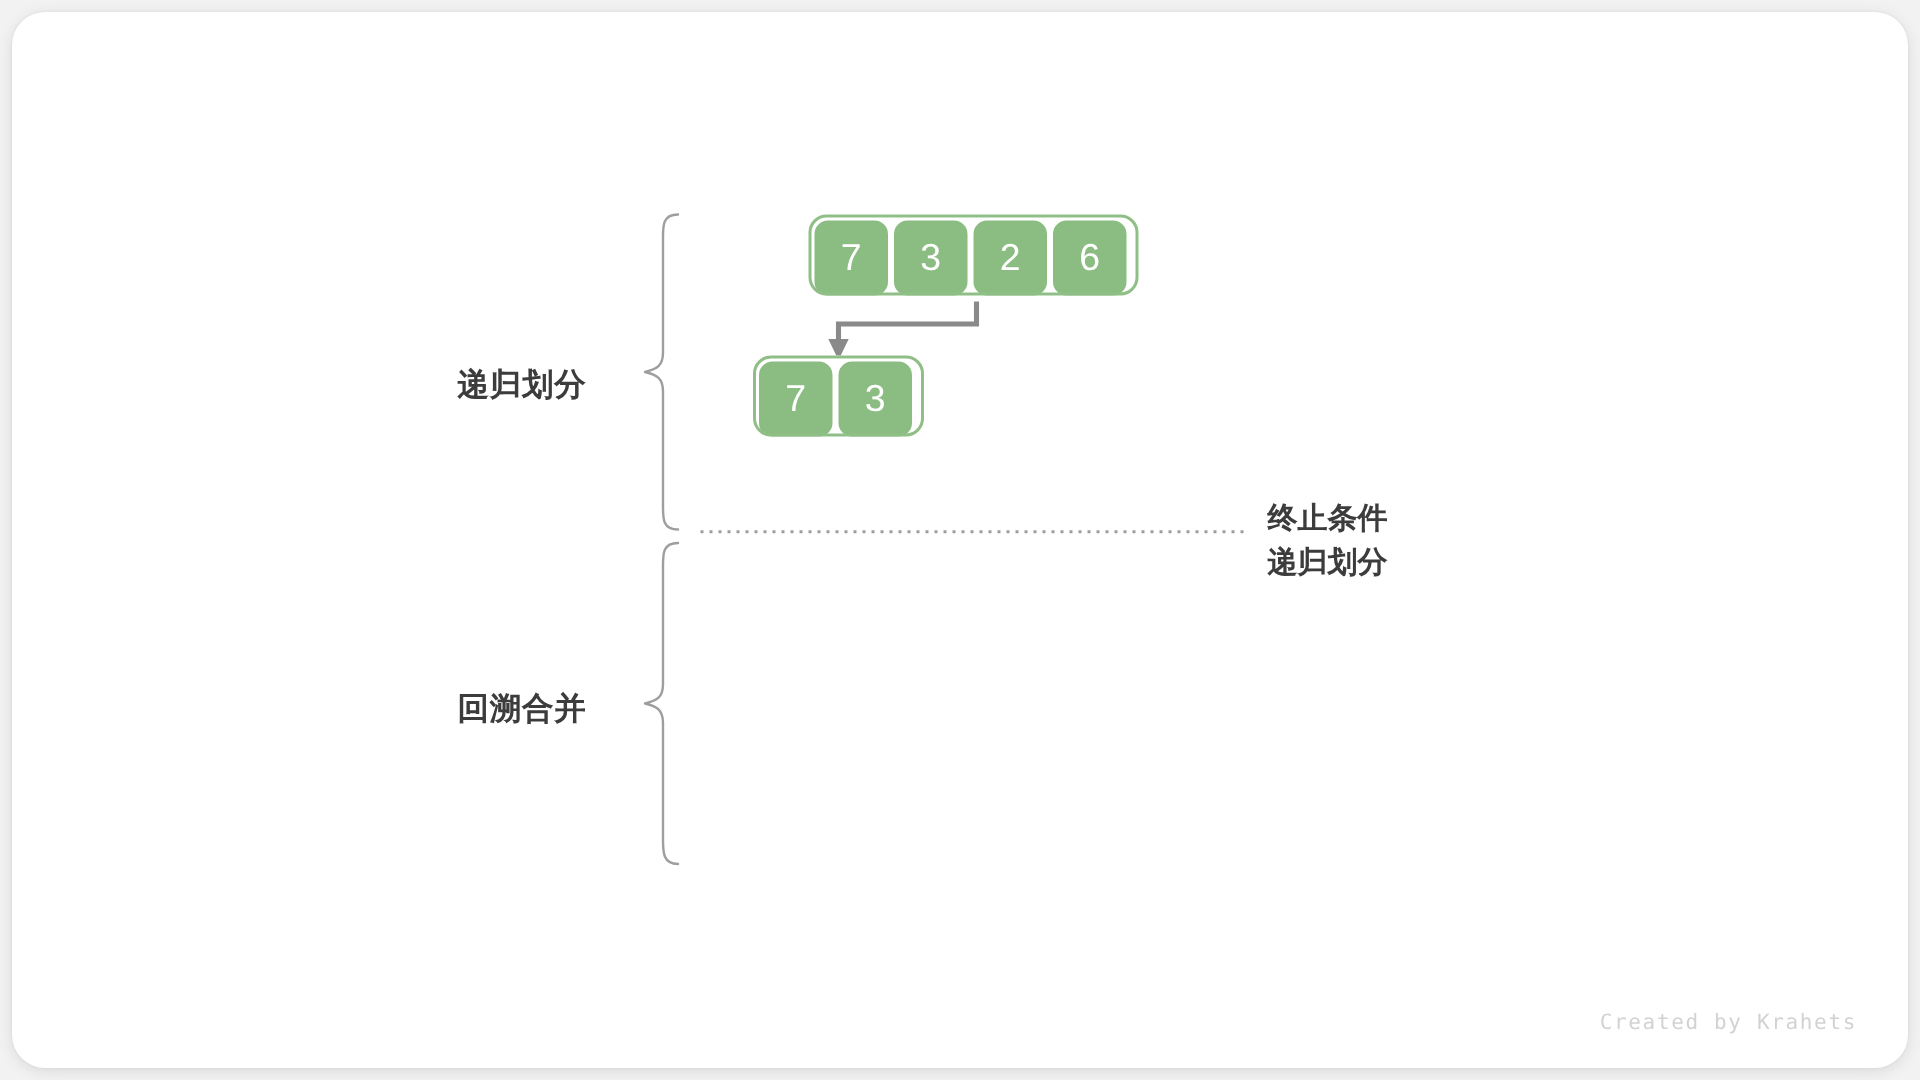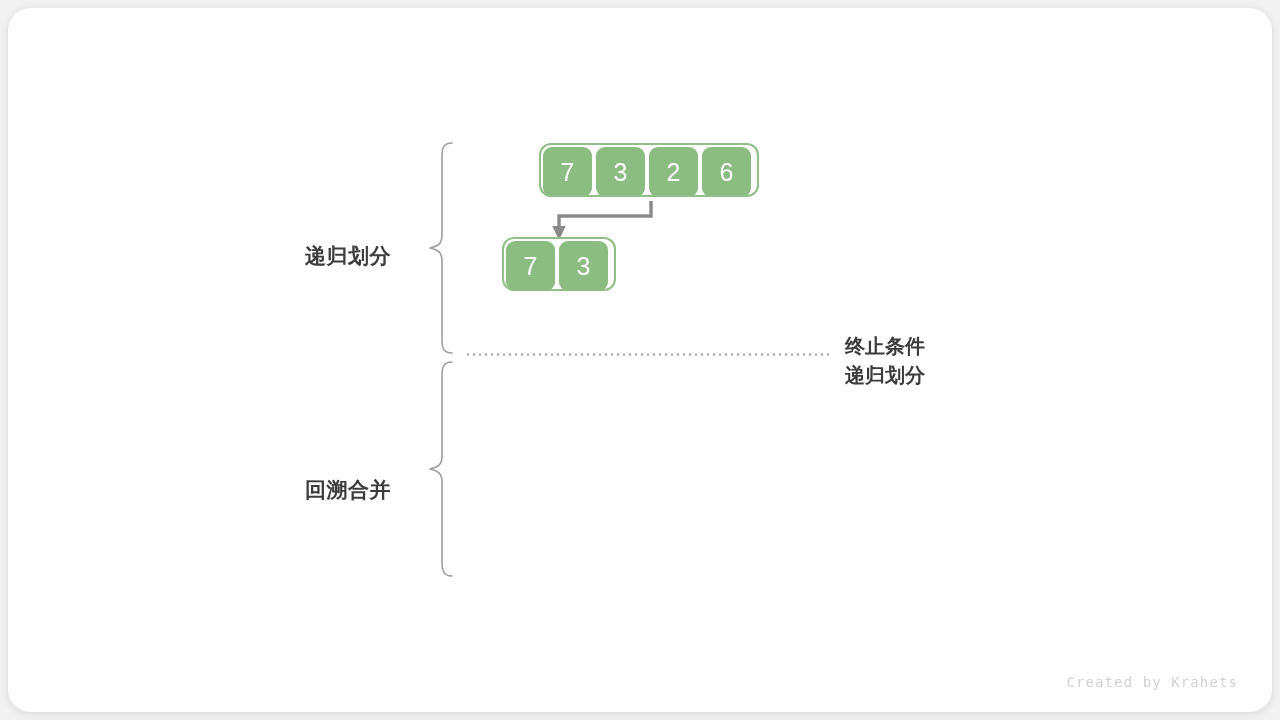--- a/index.html
+++ b/index.html
@@ -138,21 +138,21 @@
     <div class="array-outline" style="left:531px; top:135px; width:220px; height:54px;"></div>
 
     <div class="array" style="left:494px; top:229px;">
       <div class="cell">7</div>
       <div class="cell">3</div>
     </div>
     <div class="array-outline" style="left:494px; top:229px; width:114px; height:54px;"></div>
 
     <div class="section-label" style="left:297px; top:234px;">递归划分</div>
 
-    <div class="section-label" style="left:297px; top:468px;">回溯合并</div>
+    <div class="section-label" style="left:297px; top:450px;">回溯合并</div>
 
     <div class="note" style="left:837px; top:324px;">
       <div>终止条件</div>
       <div>递归划分</div>
     </div>
 
     <div class="watermark">Created by Krahets</div>
 
   </div>
 </div>

